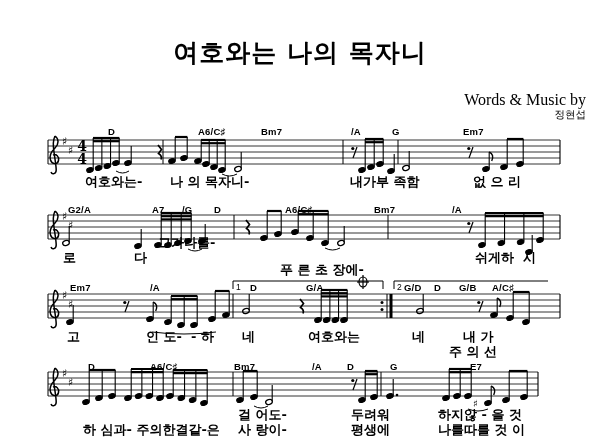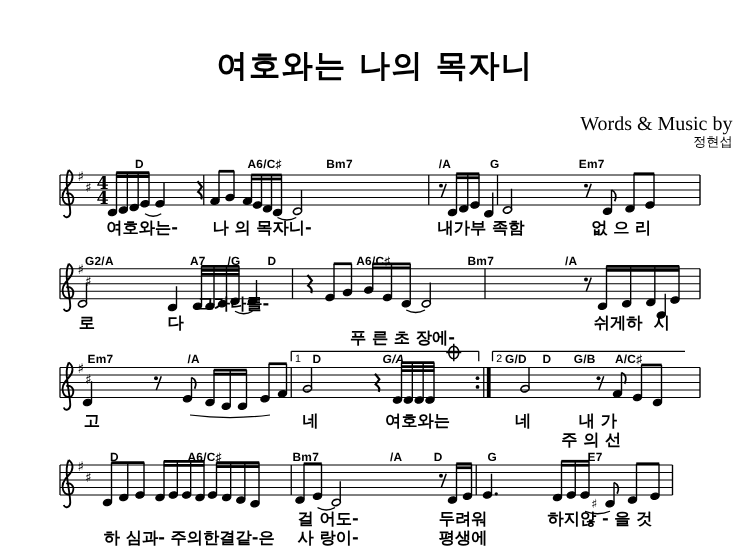--- a/index.html
+++ b/index.html
@@ -343,37 +343,39 @@
     <span class="chord" style="left: 374px; top: 204px;">Bm7</span>
     <span class="chord" style="left: 452px; top: 204px;">/A</span>
     <span class="lyric" style="left: 63px; top: 249px;">로</span>
     <span class="lyric" style="left: 134px; top: 249px;">다</span>
     <span class="lyric" style="left: 158px; top: 234px;">그가나를-</span>
     <span class="lyric" style="left: 268px; top: 261px; margin-left: 12px;">푸 른 초 장에-</span>
     <span class="lyric" style="left: 475px; top: 249px;">쉬게하  시</span>
     <span class="chord" style="left: 70px; top: 282px;">Em7</span>
     <span class="chord" style="left: 150px; top: 282px;">/A</span>
     <span class="chord" style="left: 250px; top: 282px;">D</span>
-    <span class="chord" style="left: 306px; top: 282px; font-style: italic;">G/A</span>
+    <span class="chord" style="left: 306px; top: 282px;">G/A</span>
     <span class="chord" style="left: 404px; top: 282px;">G/D</span>
     <span class="chord" style="left: 434px; top: 282px;">D</span>
     <span class="chord" style="left: 459px; top: 282px;">G/B</span>
     <span class="chord" style="left: 492px; top: 282px; text-align: center;">A/C♯</span>
     <span class="lyric" style="left: 67px; top: 328px;">고</span>
+    <span class="lyric" style="left: 146px; top: 328px;">인 도-  - 하</span>
     <span class="lyric" style="left: 242px; top: 328px;">네</span>
     <span class="lyric" style="left: 308px; top: 328px;">여호와는</span>
     <span class="lyric" style="left: 412px; top: 328px;">네</span>
     <span class="lyric" style="left: 463px; top: 328px;">내 가</span>
     <span class="lyric" style="left: 449px; top: 343px;">주 의 선</span>
     <span class="chord" style="left: 88px; top: 361px;">D</span>
     <span class="chord" style="left: 150px; top: 361px;">A6/C♯</span>
     <span class="chord" style="left: 234px; top: 361px;">Bm7</span>
     <span class="chord" style="left: 312px; top: 361px;">/A</span>
     <span class="chord" style="left: 347px; top: 361px;">D</span>
     <span class="chord" style="left: 390px; top: 361px;">G</span>
     <span class="chord" style="left: 470px; top: 361px;">E7</span>
     <span class="lyric" style="left: 238px; top: 406px;">걸 어도-</span>
     <span class="lyric" style="left: 351px; top: 406px;">두려워</span>
     <span class="lyric" style="left: 438px; top: 406px;">하지않 - 을 것</span>
     <span class="lyric" style="left: 83px; top: 421px;">하 심과- 주의한결같-은</span>
     <span class="lyric" style="left: 238px; top: 421px;">사 랑이-</span>
     <span class="lyric" style="left: 351px; top: 421px;">평생에</span>
+    <span class="lyric" style="left: 438px; top: 421px;">나를따를 것 이</span>
   </div>
 
 </body></html>

